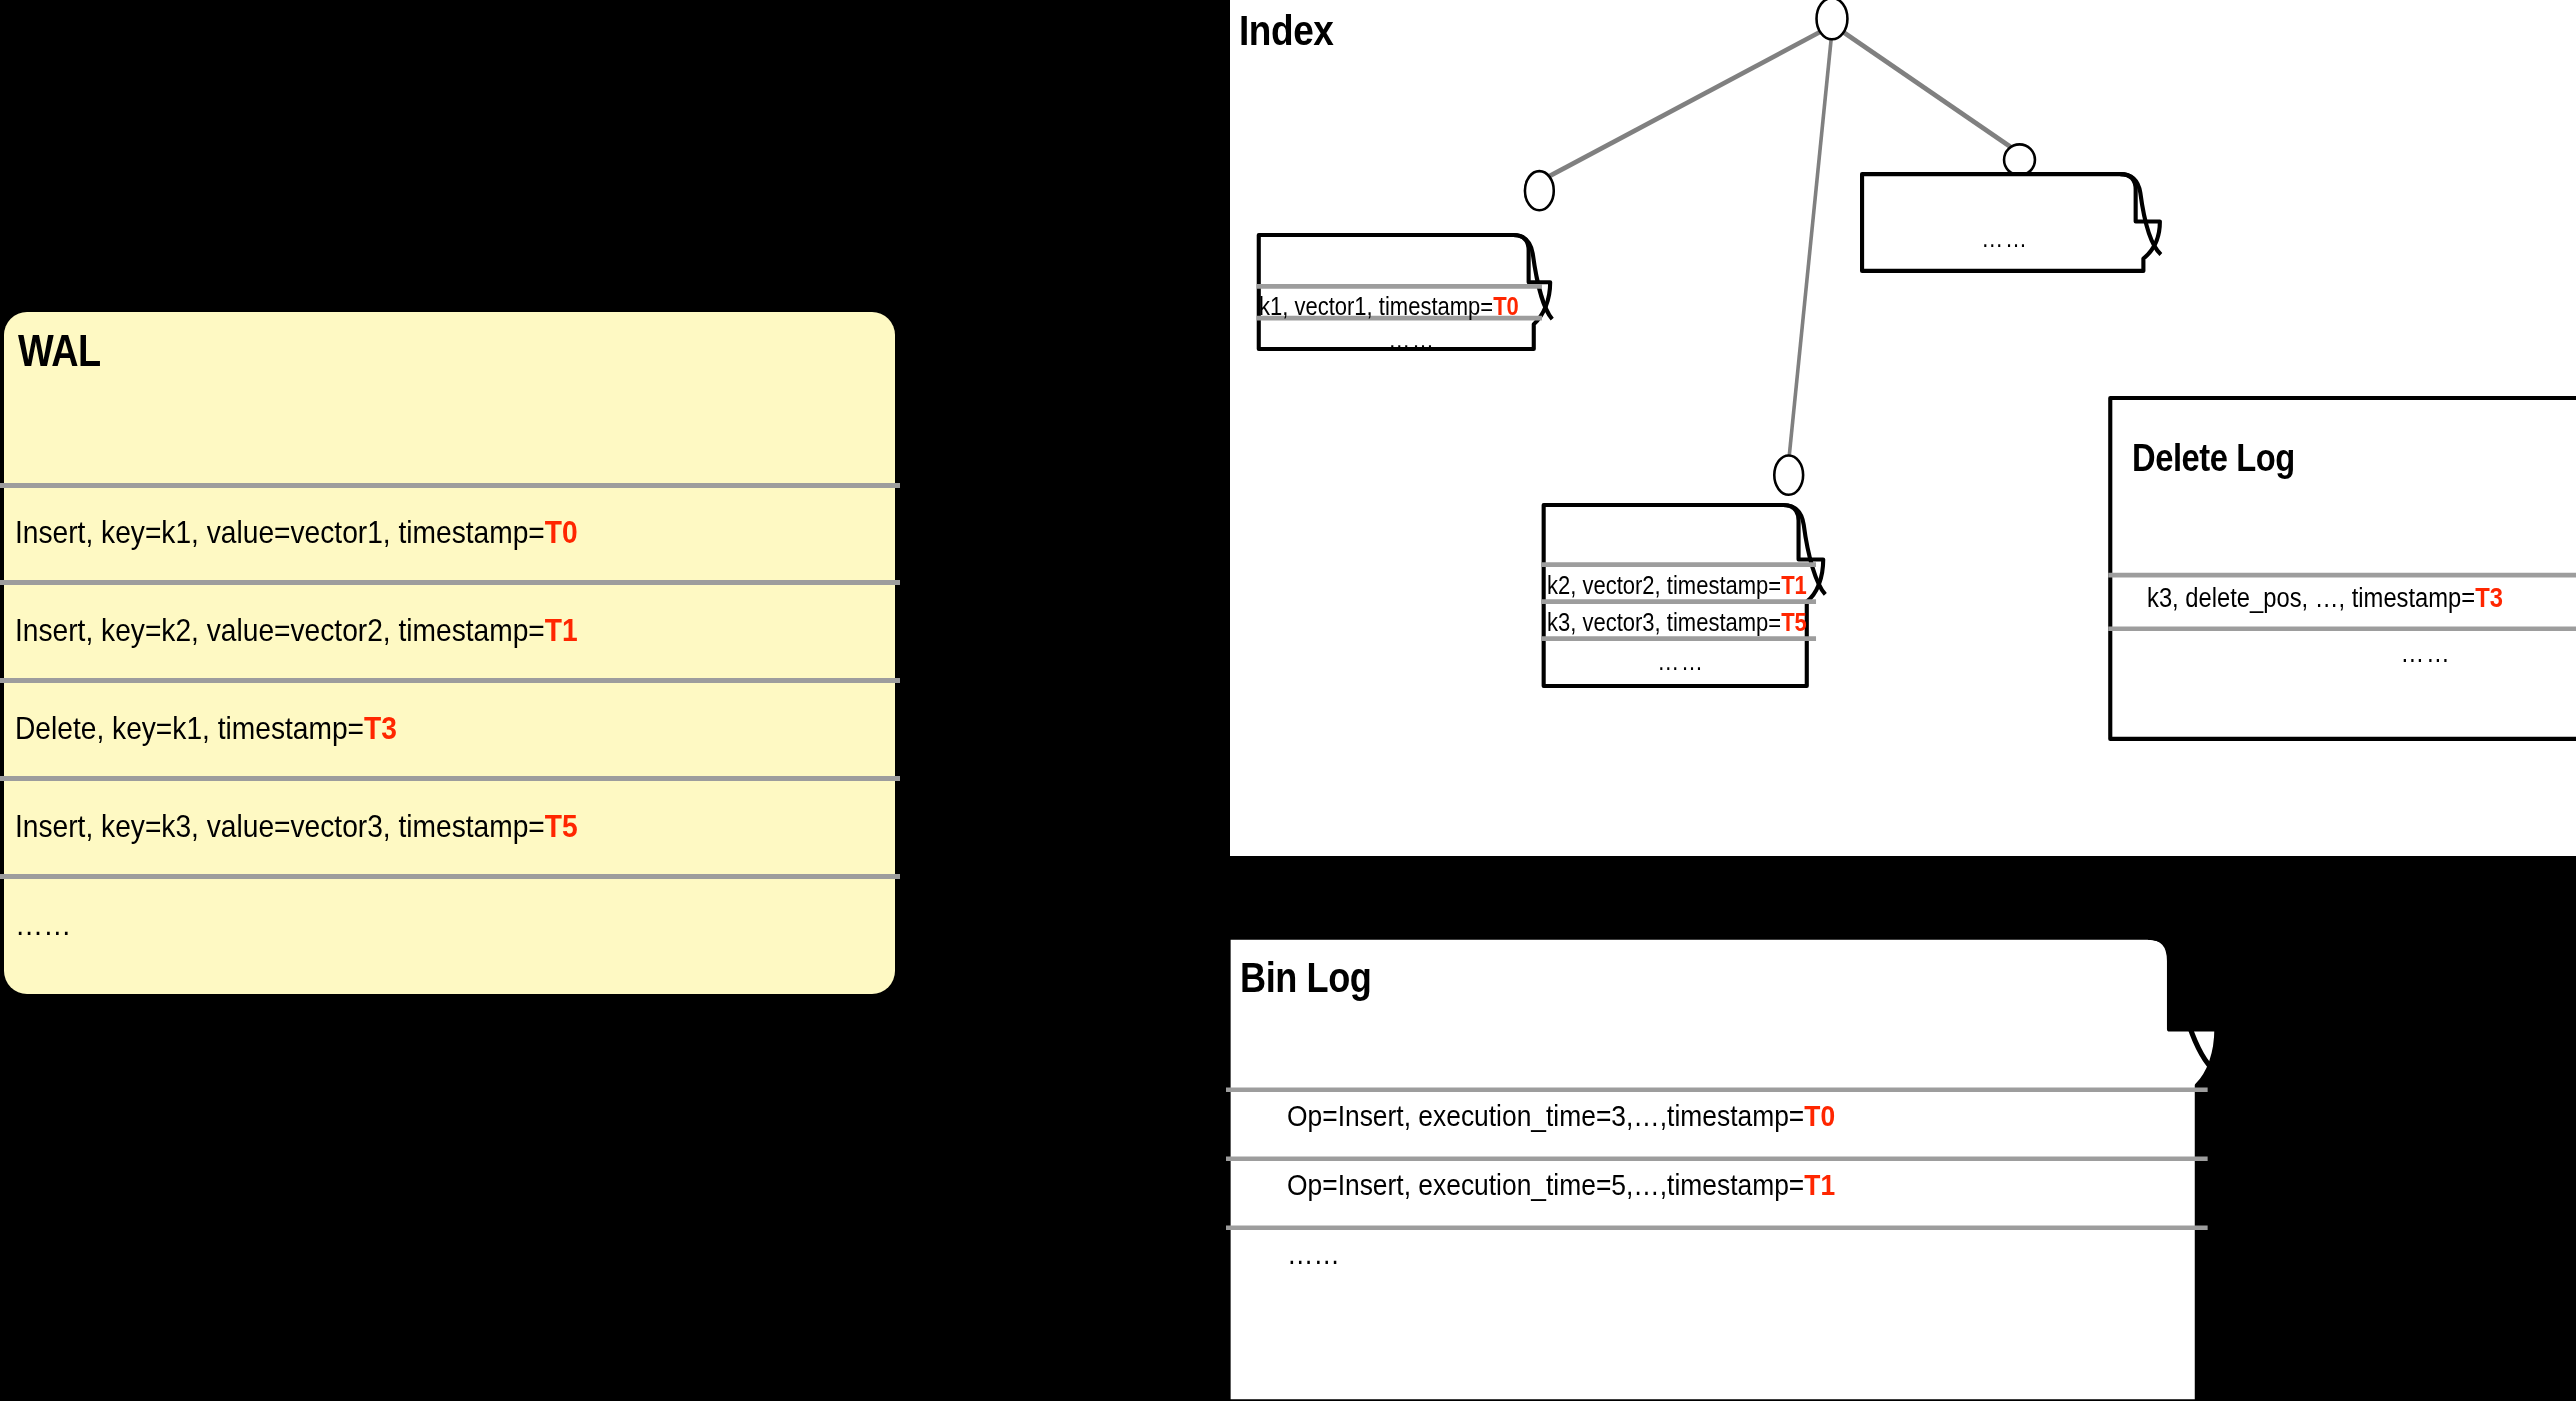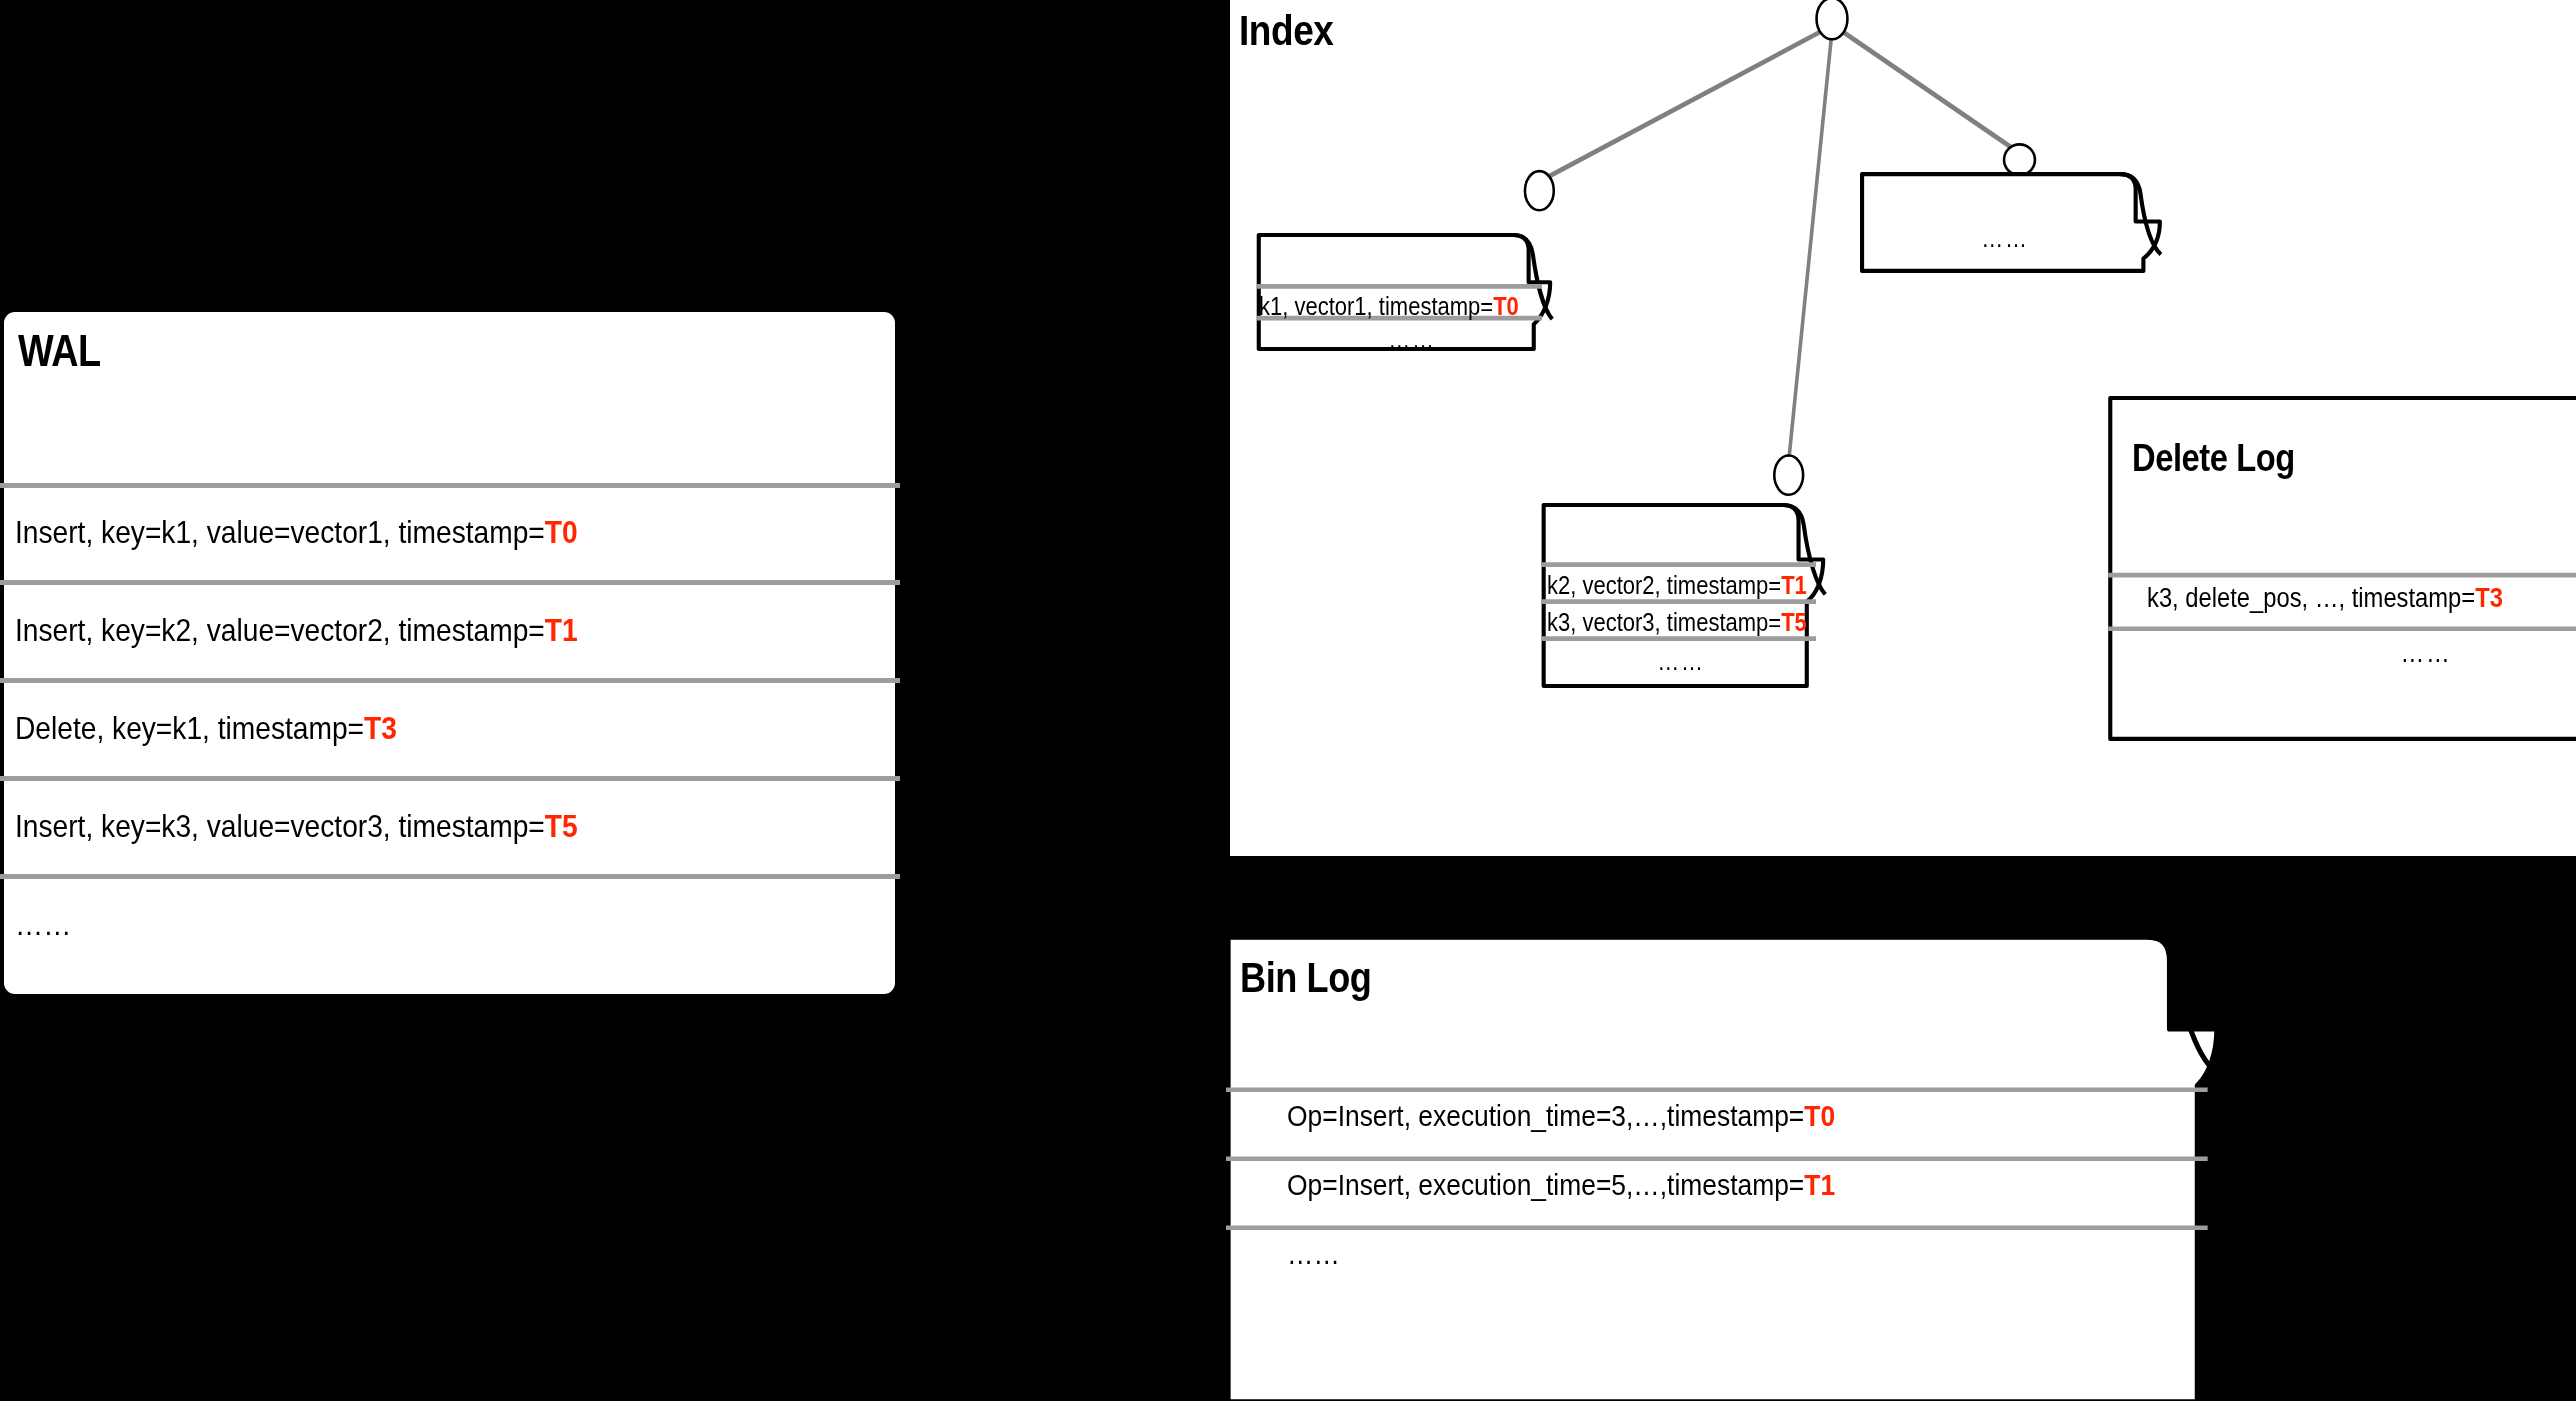--- a/index.html
+++ b/index.html
@@ -8,22 +8,22 @@
     width:2817px;height:1402px;
     background:#000;
     overflow:hidden;
     font-family:"Liberation Sans","DejaVu Sans",sans-serif;
   }
 
   
   .wal-card{
     position:absolute;
     left:4.1px;top:312px;width:891px;height:682px;
-    background:#ffffff;
-    border-radius:11px;
+    background:#fef9c3;
+    border-radius:23px;
     box-sizing:border-box;
   }
 
   
   .index-panel{
     position:absolute;
     left:1230px;top:0px;width:1583px;height:856px;
     background:#fff;
     box-sizing:border-box;
   }

